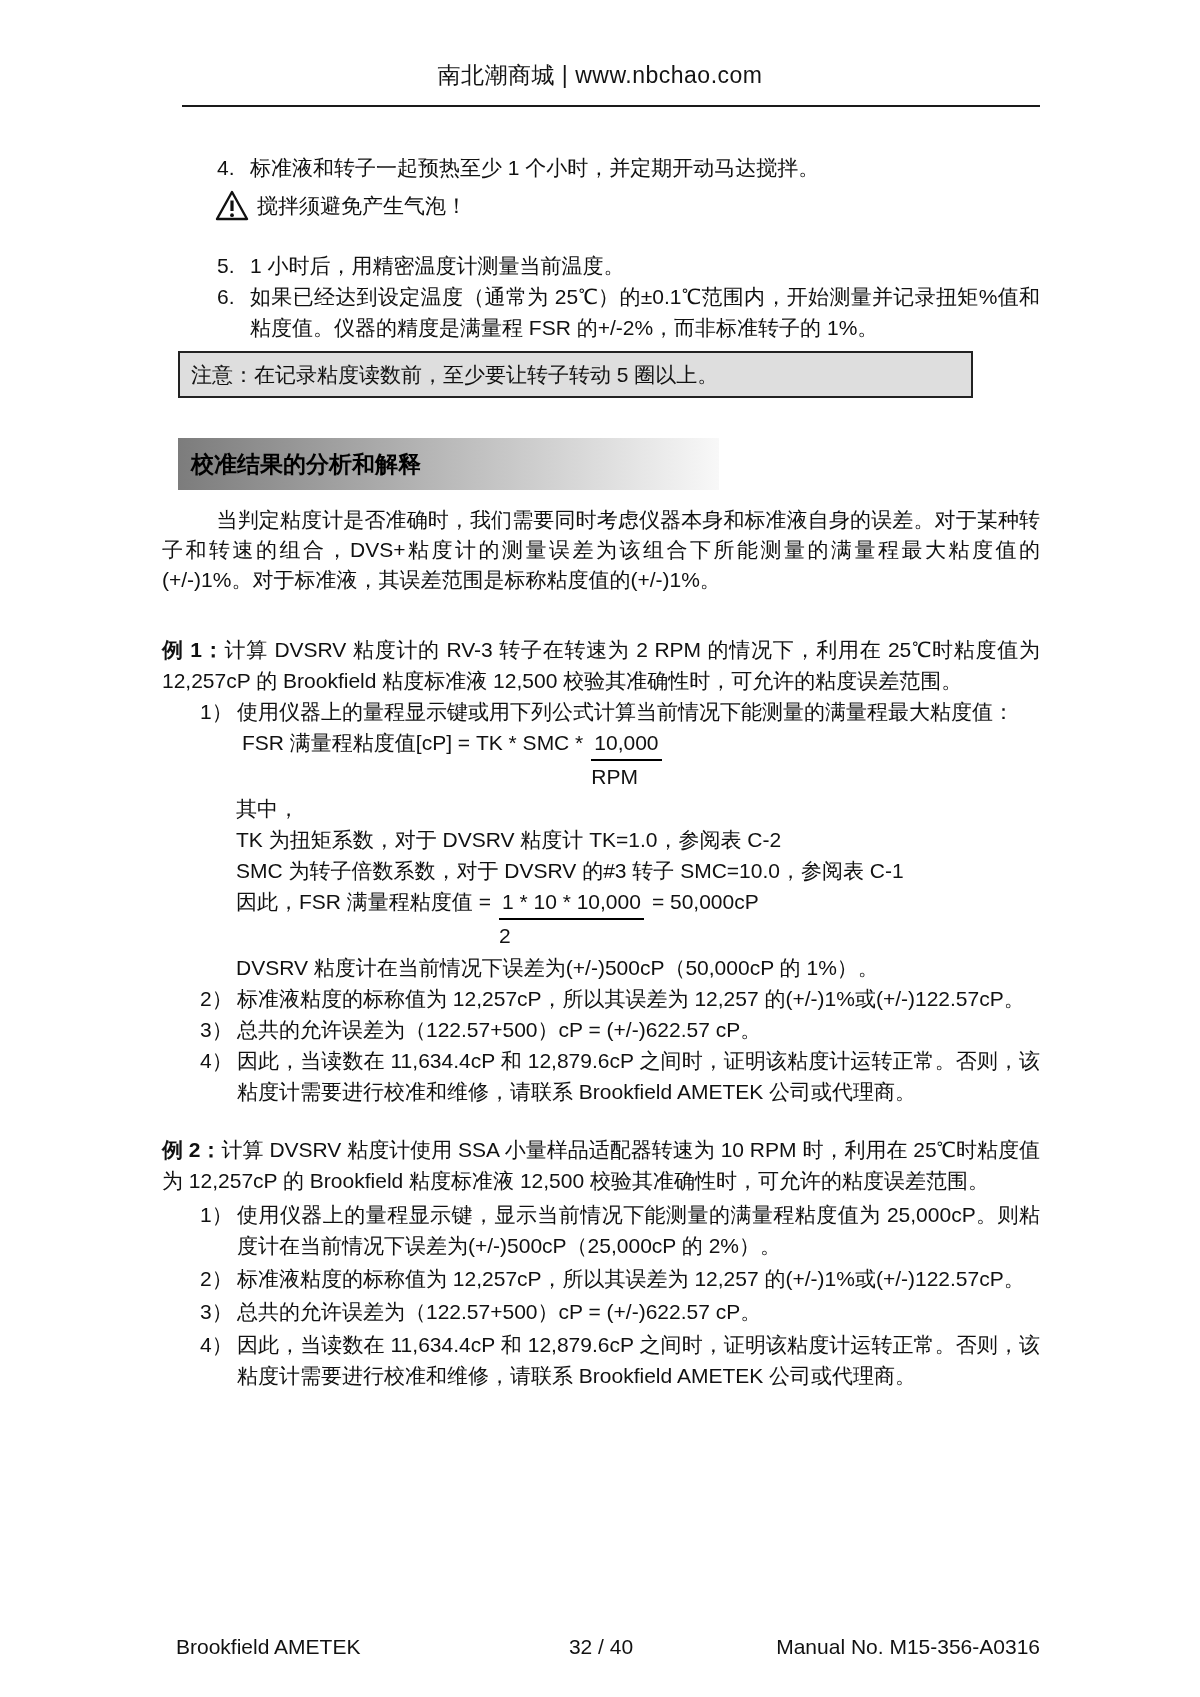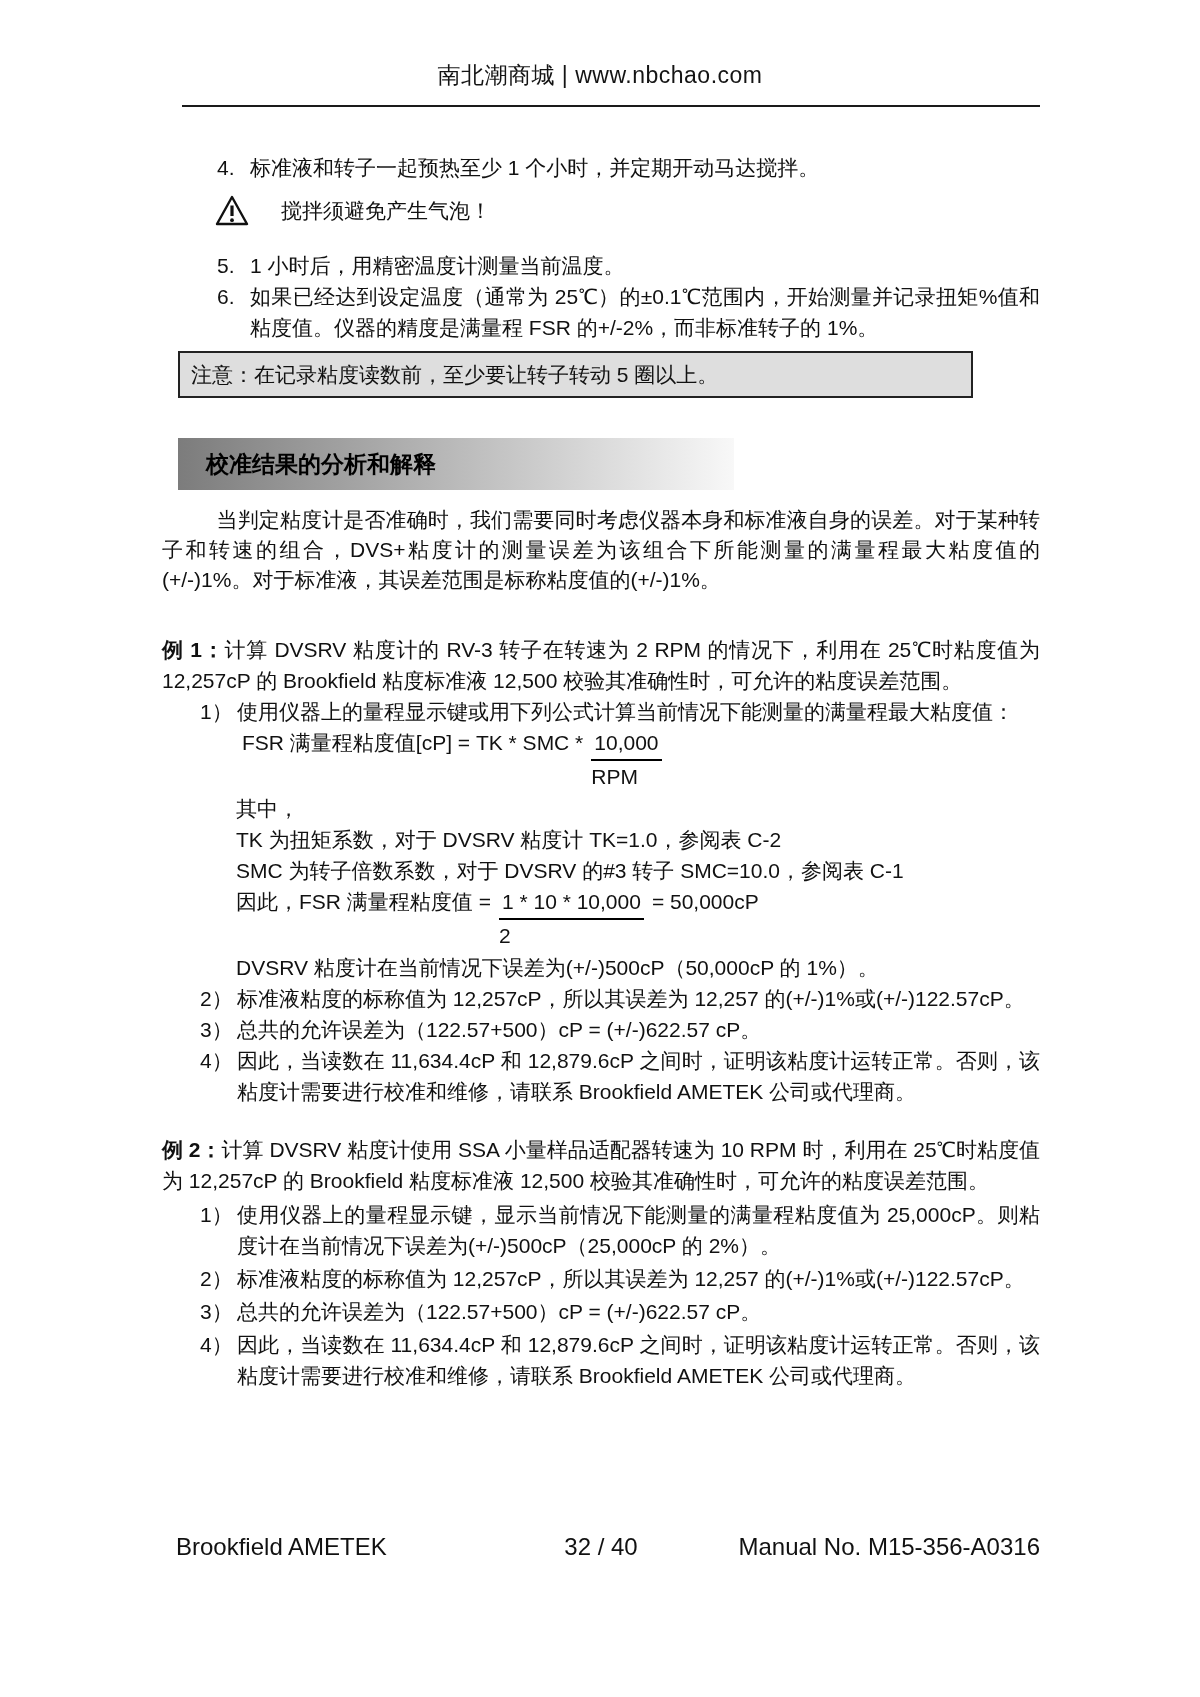--- a/index.html
+++ b/index.html
@@ -29,21 +29,21 @@
 
   
   .step { display: flex; line-height: 31px; }
   .step-num { flex: 0 0 33px; margin-left: 55px; }
   .step-text { flex: 1; text-align: justify; }
   .step-4 { margin-top: 45px; }
   .step-5 { margin-top: 20px; }
   .step-6 { margin-top: 0; }
 
   
-  .warning { display: flex; align-items: center; margin: 7px 0 0 53px; height: 40px; gap: 24px; }
+  .warning { display: flex; align-items: flex-start; margin: 7px 0 0 53px; height: 40px; }
   .warning-icon { width: 34px; height: 31px; margin-right: 8px; }
   .warning-text { line-height: 31px; }
 
   
   .note-box {
     margin: 8px 0 0 16px;
     width: 780px;
     height: 43px;
     background: #dedede;
     border: 2px solid #222;
@@ -53,21 +53,21 @@
   }
 
   
   .section-bar {
     margin: 40px 0 0 16px;
     width: 528px;
     height: 52px;
     background: linear-gradient(to right, #7c7c7c, #f8f8f8);
     display: flex;
     align-items: center;
-    padding-left: 28px;
+    padding-left: 13px;
     font-size: 23px;
     font-weight: bold;
     color: #000;
   }
 
   .para {
     margin-top: 15px;
     line-height: 30px;
     text-align: justify;
     text-indent: 2.6em;
@@ -86,28 +86,28 @@
 
   .plain-line { margin-left: 74px; line-height: 31px; }
   .formula-line { margin-left: 80px; line-height: 32px; }
   .formula-line2 { margin-left: 74px; line-height: 32px; }
   .frac { display: inline-block; vertical-align: top; margin-left: 8px; margin-right: 8px; }
   .frac .num { display: block; border-bottom: 2px solid #000; padding: 0 3px; }
   .frac .den { display: block; }
 
   .footer {
     position: absolute;
-    top: 1532px;
+    top: 1632px;
     left: 162px;
     width: 878px;
     display: grid;
     grid-template-columns: 1fr auto 1fr;
     align-items: center;
     line-height: 30px;
-    font-size: 24px;
+    font-size: 21px;
   }
   .footer .f-left  { text-align: left; padding-left: 14px; }
   .footer .f-mid   { text-align: right; }
   .footer .f-right { text-align: right; }
 </style>
 </head>
 <body>
 
 <div class="page">
 

